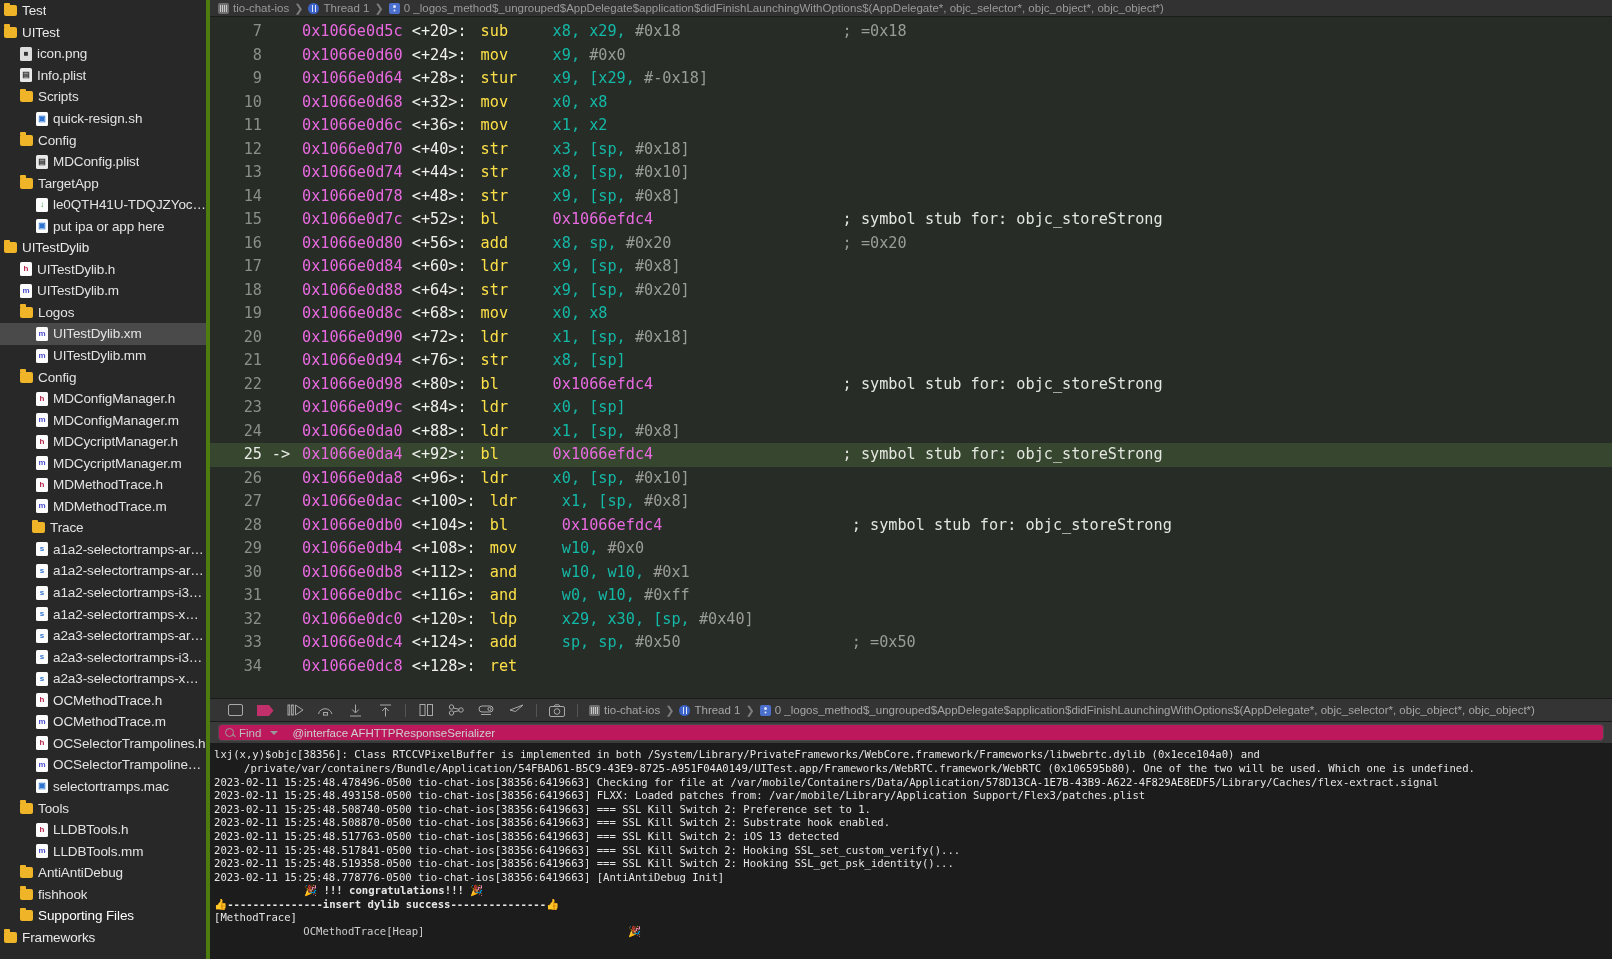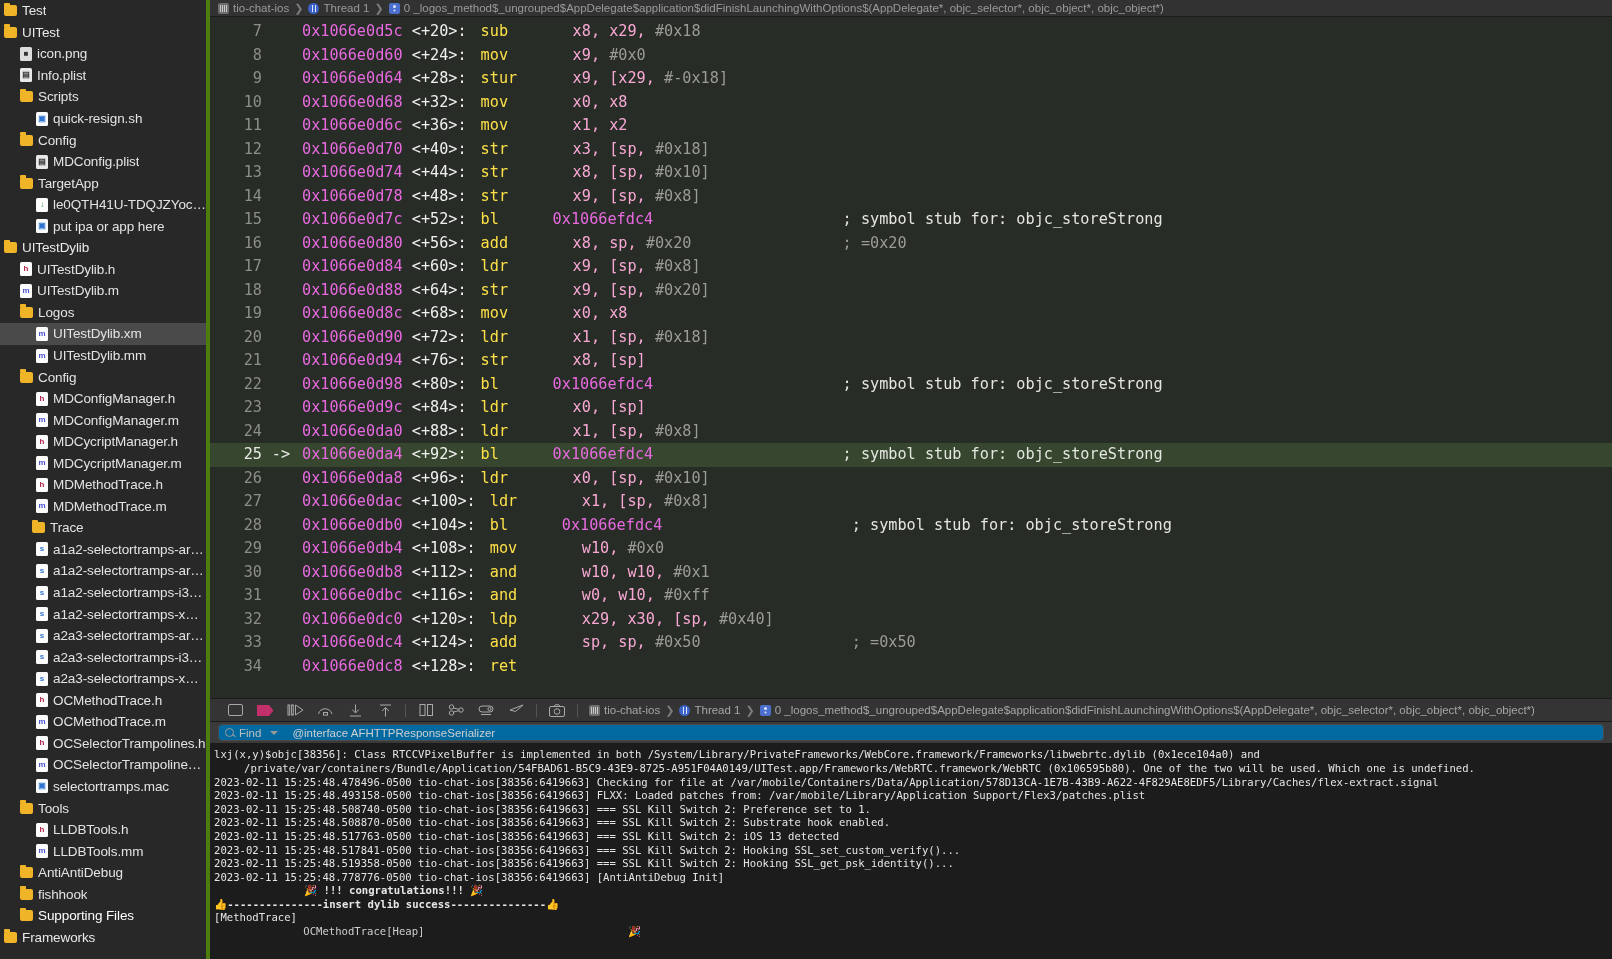--- a/index.html
+++ b/index.html
@@ -166,21 +166,21 @@
     flex: 0 0 52px;
   }
   .asm-row.current .c-line { color: #e8eae6; }
   .c-arrow {
     width: 38px; text-align: center;
     color: #e8eae6; flex: 0 0 38px;
   }
   .c-addr { color: #e96ae0; flex: 0 0 auto; margin-left: 2px; }
   .c-off  { color: #f0f0ef; flex: 0 0 auto; }
   .c-mn   { color: #fde047; }
-  .c-ops  { color: #f9a8d4; margin-left: 20px; }
+  .c-ops  { color: #14b8a6; }
   .c-imm  { color: #9a9c96; }
   .c-tgt  { color: #e96ae0; }
   .c-cmt  { color: #e4e6e0; }
   .c-cmt.dim { color: #9a9c96; }
   .col-mn { width: 72px; flex: 0 0 72px; margin-left: 14px; }
   .col-ops { width: 290px; flex: 0 0 290px; }
   .col-cmt { flex: 1 1 auto; }
 
   
   #dbgbar {
@@ -217,21 +217,21 @@
   
   #findbar {
     height: 22px; flex: 0 0 22px;
     background: #3a3a3a;
     display: flex; align-items: center;
     padding: 0 8px;
     border-bottom: 1px solid #1b1b1b;
   }
   #findwrap {
     height: 17px;
-    background: #0369a1;
+    background: #be185d;
     border: 1px solid #4a4a4a;
     border-radius: 4px;
     display: flex; align-items: center;
     width: 100%;
     padding: 0 6px;
     font-size: 11.5px;
     color: #bdbdbd;
   }
   .find-mag {
     width: 9px; height: 9px;
@@ -473,21 +473,21 @@
         <span>Thread 1</span>
       </span>
       <span class="jb-sep">❯</span>
       <span class="jb-item">
         <span class="jb-ico frame"></span>
         <span>0 _logos_method$_ungrouped$AppDelegate$application$didFinishLaunchingWithOptions$(AppDelegate*, objc_selector*, objc_object*, objc_object*)</span>
       </span>
     </div>
 
     <div id="disasm">
-        <div class="asm-row"><span class="c-line">7</span><span class="c-arrow"></span><span class="c-addr">0x1066e0d5c</span><span class="c-off"> &lt;+20&gt;:</span><span class="c-mn col-mn">sub</span><span class="col-ops"><span class="c-ops">x8, x29, </span><span class="c-imm">#0x18</span></span></div>
+        <div class="asm-row"><span class="c-line">7</span><span class="c-arrow"></span><span class="c-addr">0x1066e0d5c</span><span class="c-off"> &lt;+20&gt;:</span><span class="c-mn col-mn">sub</span><span class="col-ops"><span class="c-ops">x8, x29, </span><span class="c-imm">#0x18</span></span><span class="col-cmt c-cmt dim">; =0x18</span></div>
         <div class="asm-row"><span class="c-line">8</span><span class="c-arrow"></span><span class="c-addr">0x1066e0d60</span><span class="c-off"> &lt;+24&gt;:</span><span class="c-mn col-mn">mov</span><span class="col-ops"><span class="c-ops">x9, </span><span class="c-imm">#0x0</span></span><span class="col-cmt c-cmt dim"></span></div>
         <div class="asm-row"><span class="c-line">9</span><span class="c-arrow"></span><span class="c-addr">0x1066e0d64</span><span class="c-off"> &lt;+28&gt;:</span><span class="c-mn col-mn">stur</span><span class="col-ops"><span class="c-ops">x9, [x29, </span><span class="c-imm">#-0x18]</span></span><span class="col-cmt c-cmt dim"></span></div>
         <div class="asm-row"><span class="c-line">10</span><span class="c-arrow"></span><span class="c-addr">0x1066e0d68</span><span class="c-off"> &lt;+32&gt;:</span><span class="c-mn col-mn">mov</span><span class="col-ops"><span class="c-ops">x0, x8</span></span><span class="col-cmt c-cmt dim"></span></div>
         <div class="asm-row"><span class="c-line">11</span><span class="c-arrow"></span><span class="c-addr">0x1066e0d6c</span><span class="c-off"> &lt;+36&gt;:</span><span class="c-mn col-mn">mov</span><span class="col-ops"><span class="c-ops">x1, x2</span></span><span class="col-cmt c-cmt dim"></span></div>
         <div class="asm-row"><span class="c-line">12</span><span class="c-arrow"></span><span class="c-addr">0x1066e0d70</span><span class="c-off"> &lt;+40&gt;:</span><span class="c-mn col-mn">str</span><span class="col-ops"><span class="c-ops">x3, [sp, </span><span class="c-imm">#0x18]</span></span><span class="col-cmt c-cmt dim"></span></div>
         <div class="asm-row"><span class="c-line">13</span><span class="c-arrow"></span><span class="c-addr">0x1066e0d74</span><span class="c-off"> &lt;+44&gt;:</span><span class="c-mn col-mn">str</span><span class="col-ops"><span class="c-ops">x8, [sp, </span><span class="c-imm">#0x10]</span></span><span class="col-cmt c-cmt dim"></span></div>
         <div class="asm-row"><span class="c-line">14</span><span class="c-arrow"></span><span class="c-addr">0x1066e0d78</span><span class="c-off"> &lt;+48&gt;:</span><span class="c-mn col-mn">str</span><span class="col-ops"><span class="c-ops">x9, [sp, </span><span class="c-imm">#0x8]</span></span><span class="col-cmt c-cmt dim"></span></div>
         <div class="asm-row"><span class="c-line">15</span><span class="c-arrow"></span><span class="c-addr">0x1066e0d7c</span><span class="c-off"> &lt;+52&gt;:</span><span class="c-mn col-mn">bl</span><span class="col-ops"><span class="c-tgt">0x1066efdc4</span></span><span class="col-cmt c-cmt">; symbol stub for: objc_storeStrong</span></div>
         <div class="asm-row"><span class="c-line">16</span><span class="c-arrow"></span><span class="c-addr">0x1066e0d80</span><span class="c-off"> &lt;+56&gt;:</span><span class="c-mn col-mn">add</span><span class="col-ops"><span class="c-ops">x8, sp, </span><span class="c-imm">#0x20</span></span><span class="col-cmt c-cmt dim">; =0x20</span></div>
         <div class="asm-row"><span class="c-line">17</span><span class="c-arrow"></span><span class="c-addr">0x1066e0d84</span><span class="c-off"> &lt;+60&gt;:</span><span class="c-mn col-mn">ldr</span><span class="col-ops"><span class="c-ops">x9, [sp, </span><span class="c-imm">#0x8]</span></span><span class="col-cmt c-cmt dim"></span></div>

